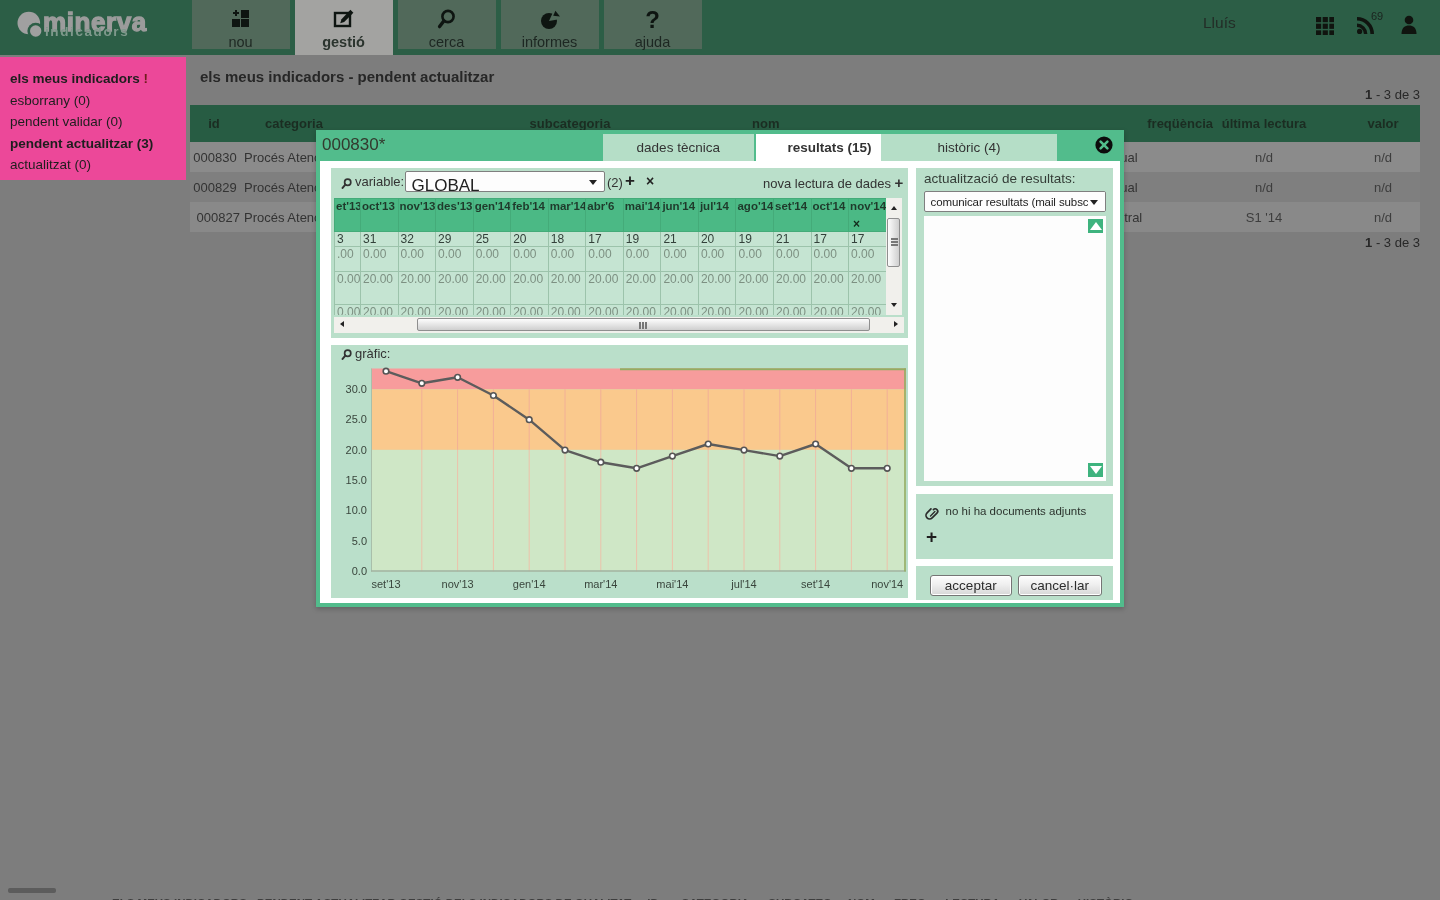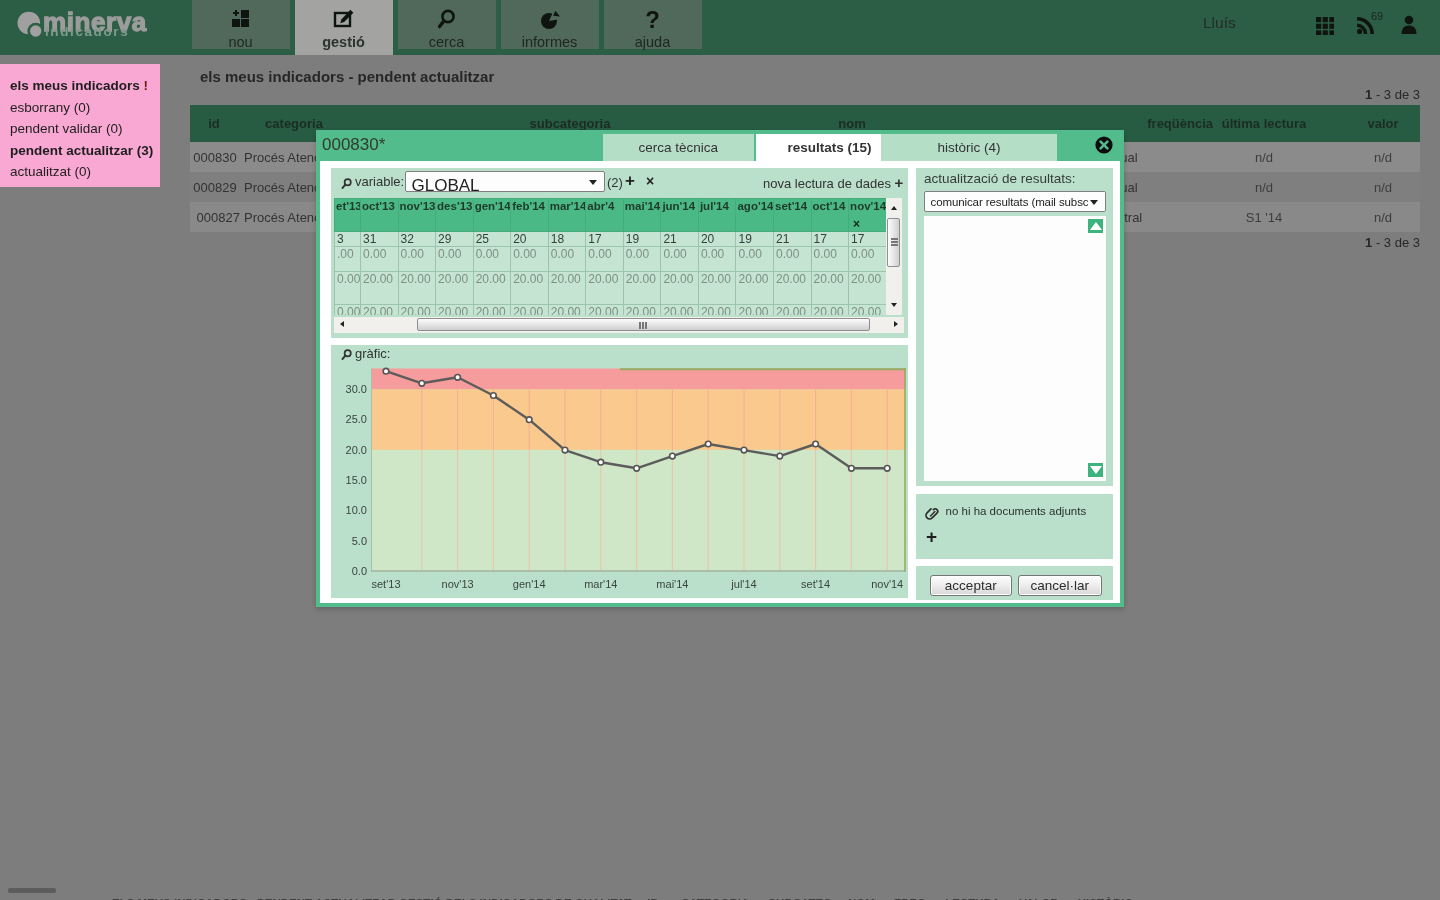--- a/index.html
+++ b/index.html
@@ -3,21 +3,21 @@
 <style>
 *{margin:0;padding:0;box-sizing:border-box}
 html,body{width:1440px;height:900px;overflow:hidden;background:#7d7d7d;
  font-family:"Liberation Sans",sans-serif;}
 .abs{position:absolute}
 #header{position:absolute;left:0;top:0;width:1440px;height:55px;background:#2c5e46}
 .navbtn{position:absolute;top:0;height:49px;width:98px;background:#51695a;text-align:center}
 .navbtn.active{height:55px;background:#a3a3a1}
 .navlab{position:absolute;top:33.5px;left:0;right:0;font-size:14.5px;color:#1d2722}
 .navbtn.active .navlab{font-weight:bold;color:#2b342e}
-#sidebar{position:absolute;left:0;top:64px;width:160px;height:123px;background:#f9a8d4}
+#sidebar{position:absolute;left:0;top:57px;width:186px;height:123px;background:#ec4899}
 .sbitem{position:absolute;left:10px;font-size:13.5px;color:#1e1e1e;white-space:nowrap}
 .trow{position:absolute;left:190px;width:1230px;height:30px;font-size:13px;color:#333}
 .tcell{position:absolute;top:8px}
 .cnt{position:absolute;left:1190px;width:230px;text-align:right;font-size:13px;color:#282828}
 #modal{position:absolute;left:316px;top:129.5px;width:808px;height:477.5px;background:#52bc8c;box-shadow:0 2px 5px rgba(0,0,0,0.22)}
 .tab{position:absolute;top:4.5px;height:27px;background:#b5dec7;text-align:center;
  font-size:13.5px;color:#333;line-height:27px;white-space:nowrap}
 .panel{position:absolute;background:#badfca}
 .sel{position:absolute;background:#fdfdfd;border:1px solid #7f7f7f;border-radius:2px;overflow:hidden}
 .sel .st{position:absolute;left:6px;color:#222;white-space:nowrap}
@@ -123,21 +123,21 @@
 <div class="sbitem" style="top:57px">pendent validar (0)</div>
 <div class="sbitem" style="top:78.5px"><b>pendent actualitzar (3)</b></div>
 <div class="sbitem" style="top:100px">actualitzat (0)</div>
 </div>
 <div class="abs" style="left:200px;top:68px;font-size:15px;font-weight:bold;color:#272727">els meus indicadors - pendent actualitzar</div>
 <div class="cnt" style="top:87px"><b>1</b> - 3 de 3</div>
 <div class="abs" style="left:190px;top:104.5px;width:1230px;height:37px;background:#275c43">
 <div class="abs" style="left:-76px;top:11px;width:200px;text-align:center;font-size:13px;font-weight:bold;color:#1b2d22">id</div>
 <div class="abs" style="left:4px;top:11px;width:200px;text-align:center;font-size:13px;font-weight:bold;color:#1b2d22">categoria</div>
 <div class="abs" style="left:280px;top:11px;width:200px;text-align:center;font-size:13px;font-weight:bold;color:#1b2d22">subcategoria</div>
-<div class="abs" style="left:562px;top:11px;width:200px;text-align:center;font-size:13px;font-weight:bold;color:#1b2d22">nom</div>
+<div class="abs" style="left:562px;top:11px;width:200px;text-align:left;font-size:13px;font-weight:bold;color:#1b2d22">nom</div>
 <div class="abs" style="left:823px;top:11px;width:200px;text-align:right;font-size:13px;font-weight:bold;color:#1b2d22">freqüència</div>
 <div class="abs" style="left:974px;top:11px;width:200px;text-align:center;font-size:13px;font-weight:bold;color:#1b2d22">última lectura</div>
 <div class="abs" style="left:1093px;top:11px;width:200px;text-align:center;font-size:13px;font-weight:bold;color:#1b2d22">valor</div>
 </div>
 <div class="trow" style="top:141.5px;background:#8b8b8b">
     <div class="tcell" style="left:0;width:50px;text-align:center">000830</div>
     <div class="tcell" style="left:54px;white-space:nowrap">Procés Atenció Especialitzada</div>
     <div class="tcell" style="left:823px;width:200px;text-align:center">Mensual</div>
     <div class="tcell" style="left:974px;width:200px;text-align:center;color:#3d3d3d">n/d</div>
     <div class="tcell" style="left:1093px;width:200px;text-align:center;color:#3d3d3d">n/d</div>
@@ -154,21 +154,21 @@
     <div class="tcell" style="left:54px;white-space:nowrap">Procés Atenció Primària</div>
     <div class="tcell" style="left:823px;width:200px;text-align:center">Semestral</div>
     <div class="tcell" style="left:974px;width:200px;text-align:center;color:#3d3d3d">S1 '14</div>
     <div class="tcell" style="left:1093px;width:200px;text-align:center;color:#3d3d3d">n/d</div>
   </div>
 <div class="cnt" style="top:235px"><b>1</b> - 3 de 3</div>
 <div class="abs" style="left:8px;top:888px;width:48px;height:5px;background:#5c5c5c;border-radius:2px"></div>
 <div class="abs" style="left:112px;top:895.5px;width:1300px;font-size:11.5px;line-height:14px;font-weight:bold;color:#3e3e3e;white-space:nowrap">ELS MEUS INDICADORS - PENDENT ACTUALITZAR GESTIÓ DELS INDICADORS DE QUALITAT&nbsp;&nbsp;&nbsp;&nbsp;&nbsp;ID&nbsp;&nbsp;&nbsp;&nbsp;&nbsp;&nbsp;&nbsp;CATEGORIA&nbsp;&nbsp;&nbsp;&nbsp;&nbsp;&nbsp;SUBCATEG&nbsp;&nbsp;&nbsp;&nbsp;&nbsp;NOM&nbsp;&nbsp;&nbsp;&nbsp;&nbsp;&nbsp;FREQ&nbsp;&nbsp;&nbsp;&nbsp;&nbsp;&nbsp;LECTURA&nbsp;&nbsp;&nbsp;&nbsp;&nbsp;&nbsp;VALOR&nbsp;&nbsp;&nbsp;&nbsp;&nbsp;&nbsp;HISTÒRIC</div>
 <div id="modal">
 <div class="abs" style="left:6px;top:5.5px;font-size:17px;color:#333a2e">000830*</div>
-<div class="tab" style="left:287px;width:150.5px">cerca tècnica</div>
+<div class="tab" style="left:287px;width:150.5px">dades tècnica</div>
 <div class="tab" style="left:439.5px;width:148px;background:#fff;height:28px;font-weight:bold">resultats (15)</div>
 <div class="tab" style="left:565px;width:176px">històric (4)</div>
 <svg class="abs" style="left:779px;top:6px" width="18" height="18" viewBox="0 0 18 18">
       <circle cx="9" cy="9" r="8.6" fill="#0c0c0c"></circle>
       <line x1="5.6" y1="5.6" x2="12.4" y2="12.4" stroke="#52bc8c" stroke-width="2.6" stroke-linecap="round"></line>
       <line x1="12.4" y1="5.6" x2="5.6" y2="12.4" stroke="#52bc8c" stroke-width="2.6" stroke-linecap="round"></line>
     </svg>
 <div class="abs" style="left:4px;top:31.5px;width:800px;height:442px;background:#fff"></div>
 <div class="panel" style="left:15px;top:38px;width:577px;height:170.5px"></div>
 <div class="panel" style="left:15px;top:215.5px;width:577px;height:253px"></div>
@@ -209,21 +209,21 @@
         </colgroup>
         <tbody>
           <tr class="hd" style="height:19.5px">
             <td>et'13</td>
             <td>oct'13</td>
             <td>nov'13</td>
             <td>des'13</td>
             <td>gen'14</td>
             <td>feb'14</td>
             <td>mar'14</td>
-            <td>abr'4</td>
+            <td>abr'6</td>
             <td>mai'14</td>
             <td>jun'14</td>
             <td>jul'14</td>
             <td>ago'14</td>
             <td>set'14</td>
             <td>oct'14</td>
             <td>nov'14</td>
           </tr>
           <tr class="hd2" style="height:13.5px">
             <td></td>

